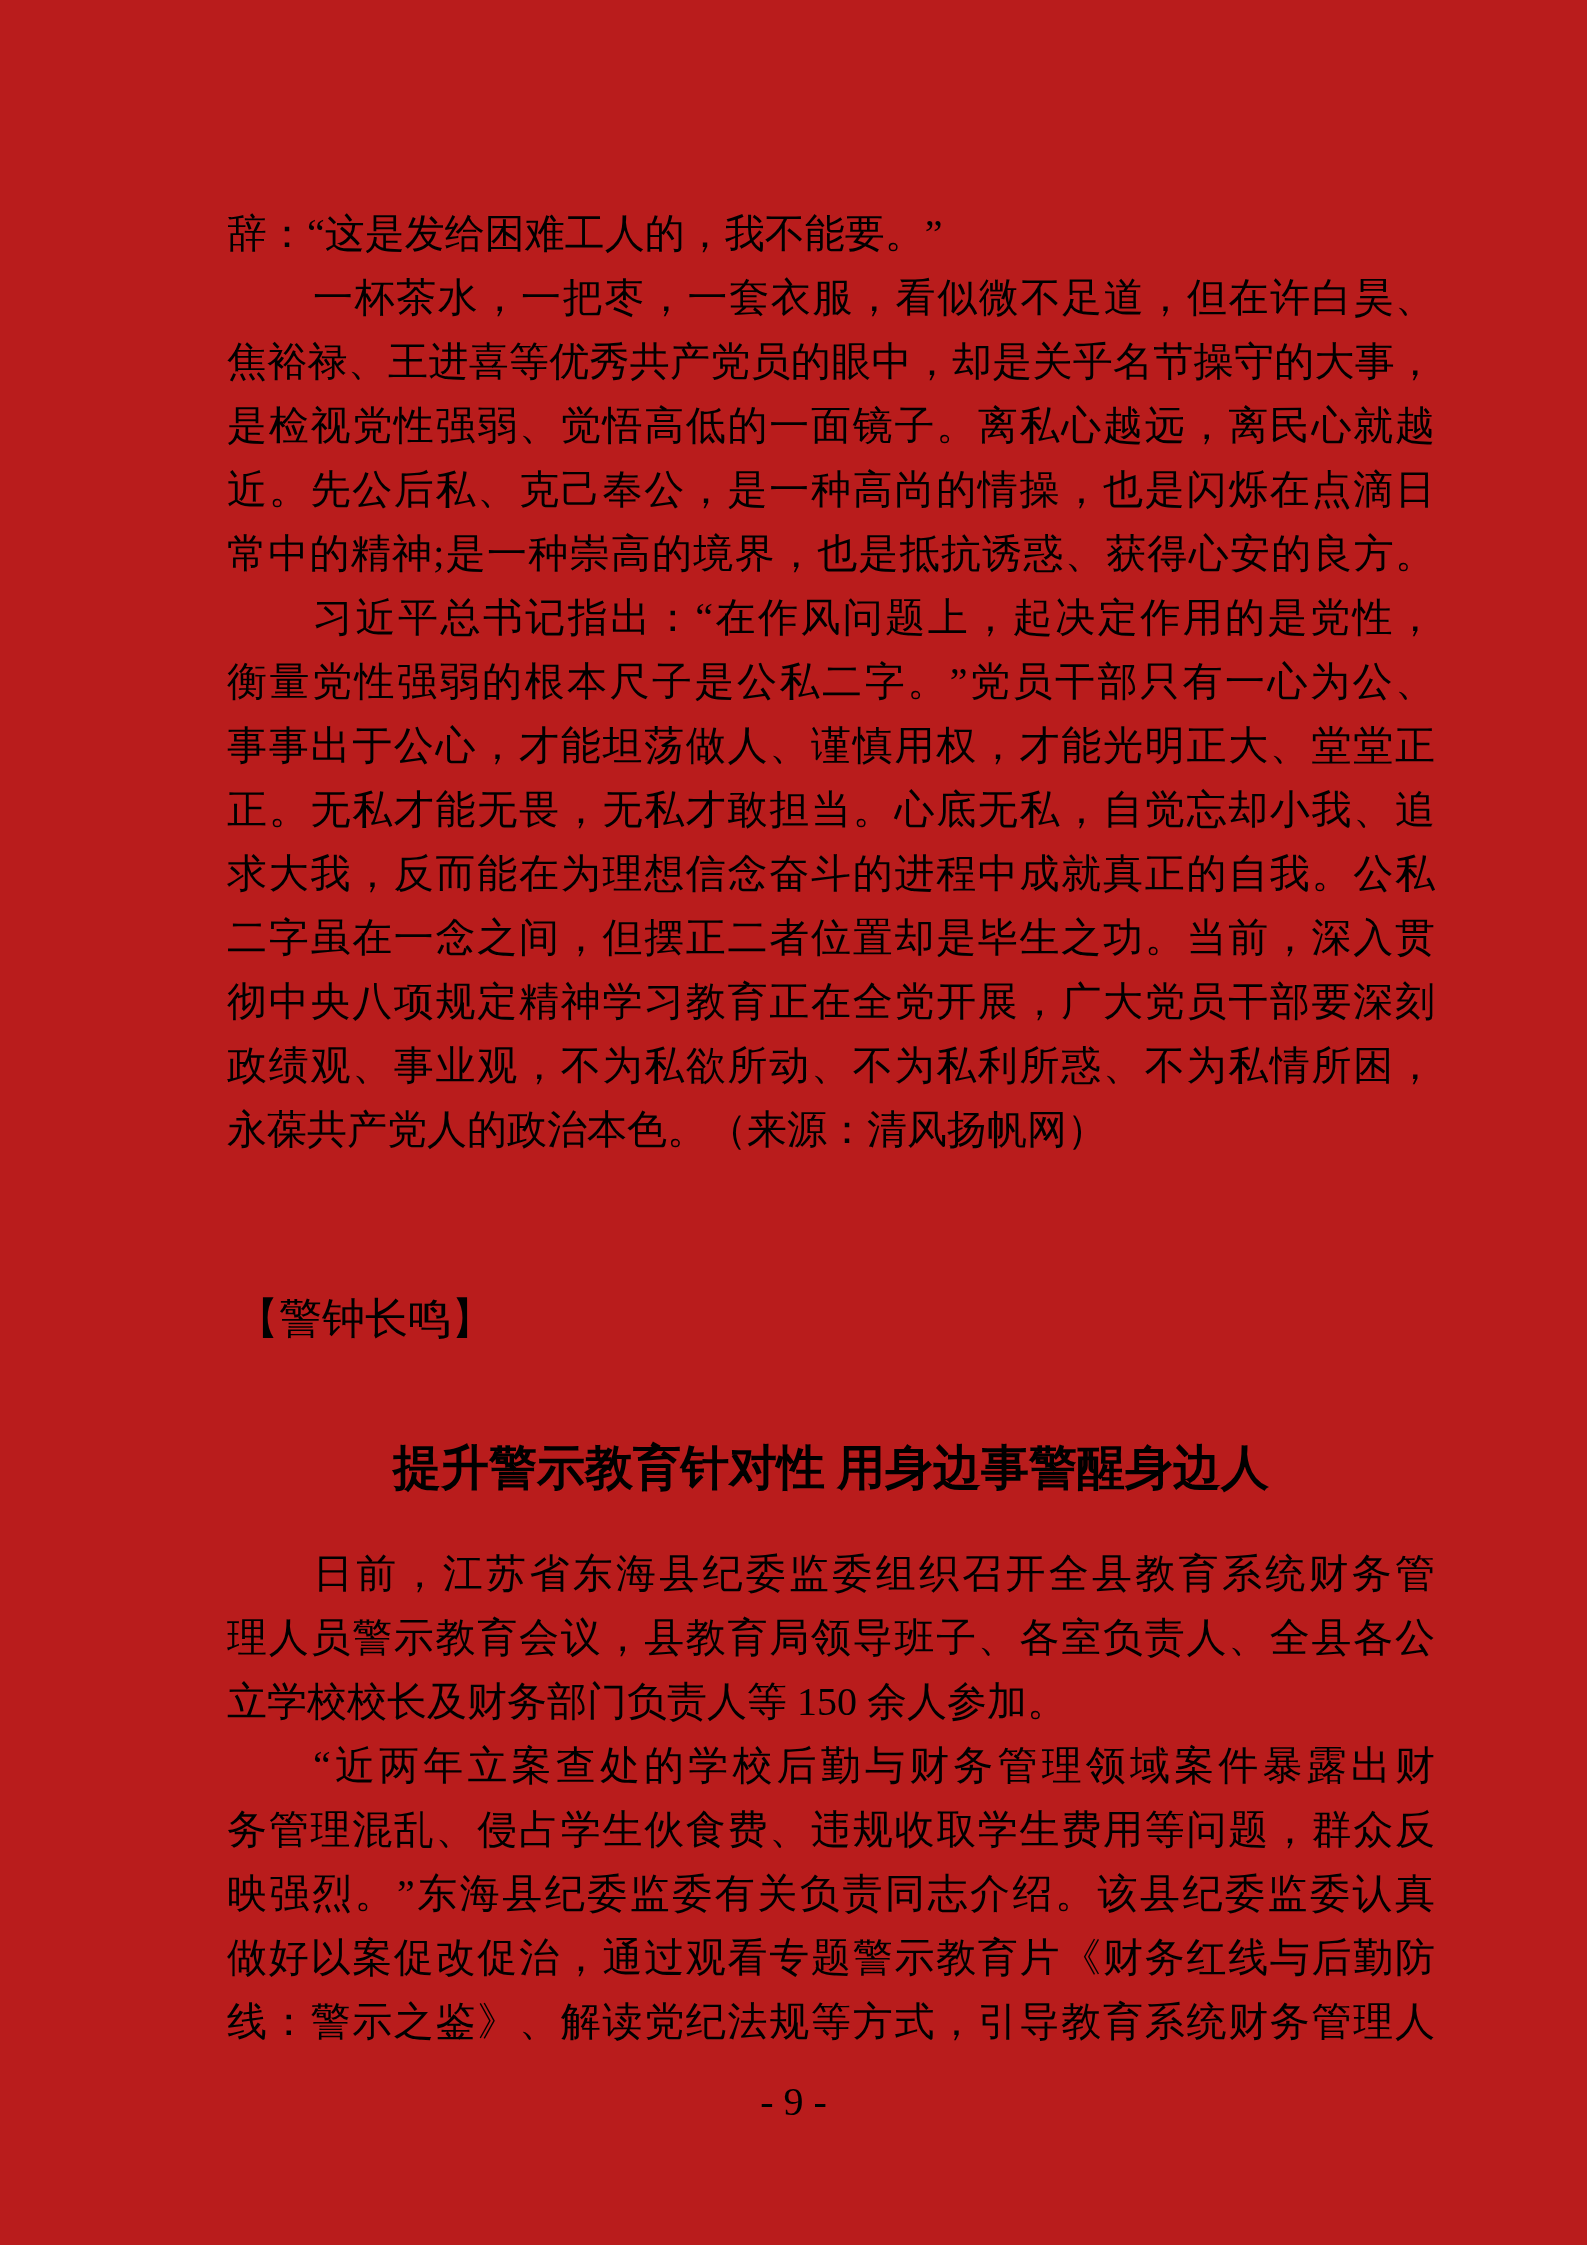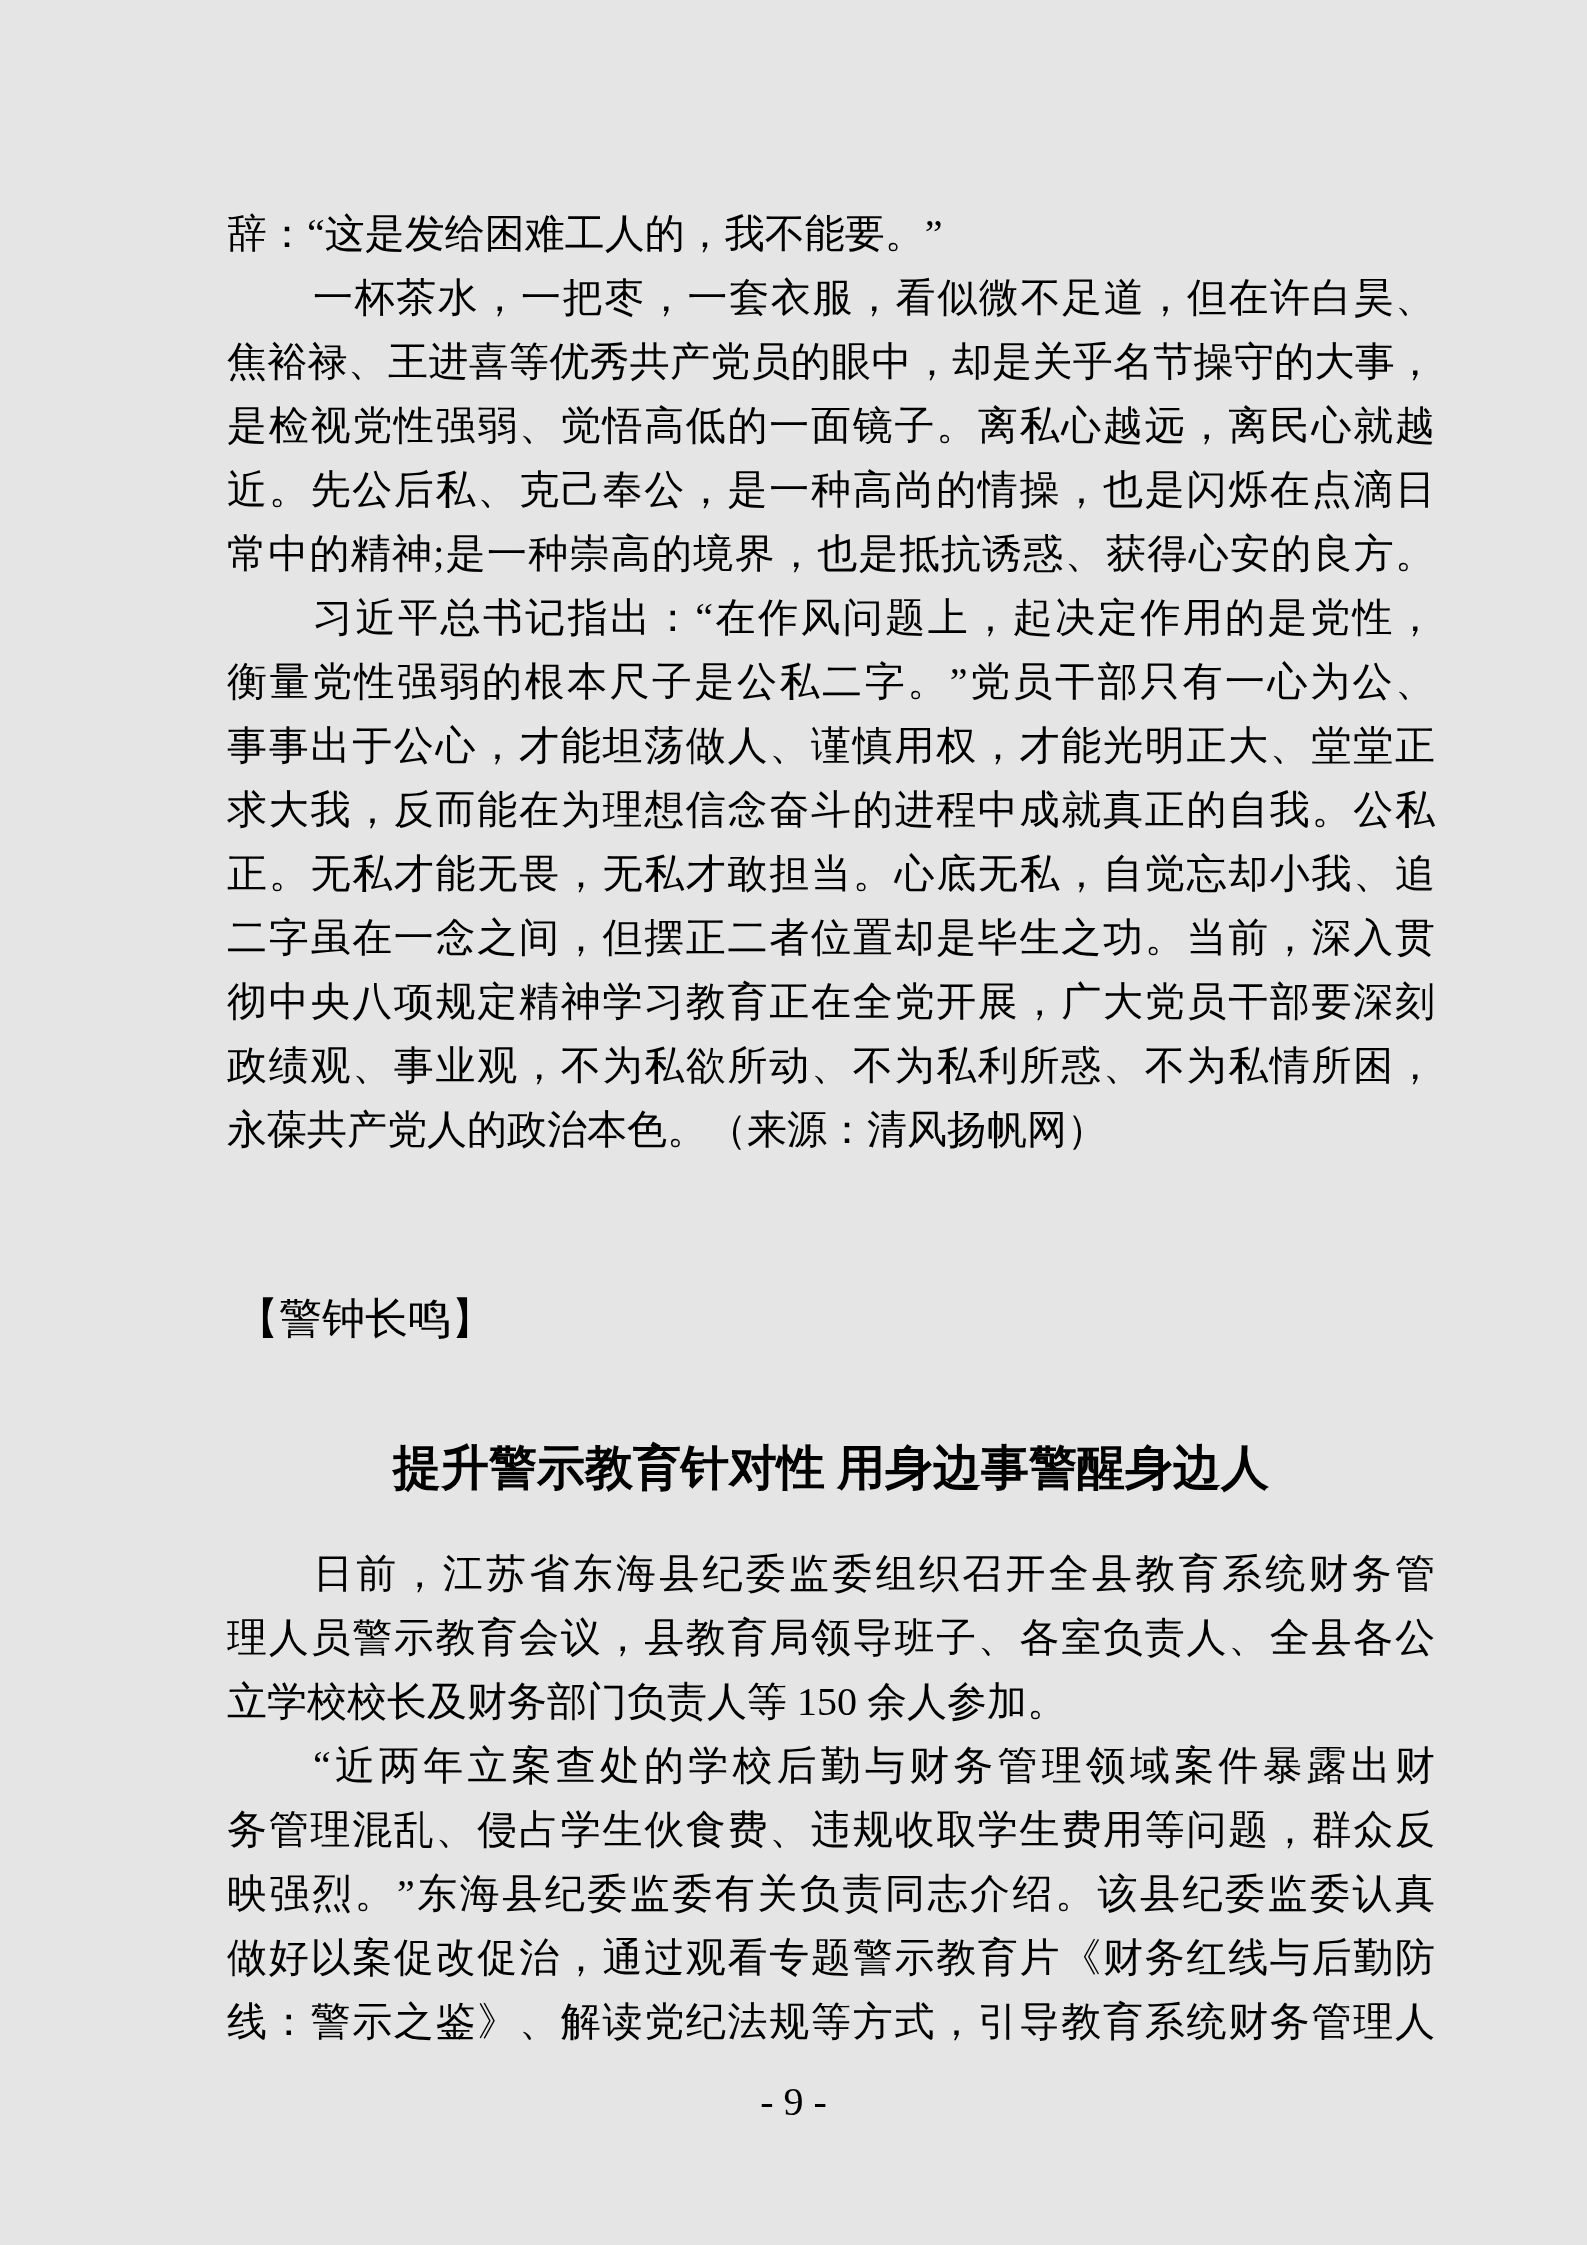--- a/index.html
+++ b/index.html
@@ -4,21 +4,21 @@
 <style>
   html, body {
     margin: 0;
     padding: 0;
     background: #ffffff;
   }
   .page {
     position: relative;
     width: 1587px;
     height: 2245px;
-    background: #e5e5e5;
+    background: #b91c1c;
     color: #000000;
     font-family: "Liberation Serif", "DejaVu Serif", serif;
     overflow: hidden;
   }
   .textcol {
     position: absolute;
     left: 227px;
     width: 1208px;
   }
   .line {
@@ -89,22 +89,22 @@
       <div class="line just">焦裕禄、王进喜等优秀共产党员的眼中，却是关乎名节操守的大事，</div>
       <div class="line just">是检视党性强弱、觉悟高低的一面镜子。离私心越远，离民心就越</div>
       <div class="line just">近。先公后私、克己奉公，是一种高尚的情操，也是闪烁在点滴日</div>
       <div class="line just">常中的精神;是一种崇高的境界，也是抵抗诱惑、获得心安的良方。</div>
     </div>
 
     <div>
       <div class="line just indent">习近平总书记指出：“在作风问题上，起决定作用的是党性，</div>
       <div class="line just">衡量党性强弱的根本尺子是公私二字。”党员干部只有一心为公、</div>
       <div class="line just">事事出于公心，才能坦荡做人、谨慎用权，才能光明正大、堂堂正</div>
+      <div class="line just">正。无私才能无畏，无私才敢担当。心底无私，自觉忘却小我、追</div>
       <div class="line just">求大我，反而能在为理想信念奋斗的进程中成就真正的自我。公私</div>
-      <div class="line just">正。无私才能无畏，无私才敢担当。心底无私，自觉忘却小我、追</div>
       <div class="line just">二字虽在一念之间，但摆正二者位置却是毕生之功。当前，深入贯</div>
       <div class="line just">彻中央八项规定精神学习教育正在全党开展，广大党员干部要深刻</div>
       <div class="line just">政绩观、事业观，不为私欲所动、不为私利所惑、不为私情所困，</div>
       <div class="line last">永葆共产党人的政治本色。（来源：清风扬帆网）</div>
     </div>
 
   </div>
 
   <div class="section-heading">【警钟长鸣】</div>
 

